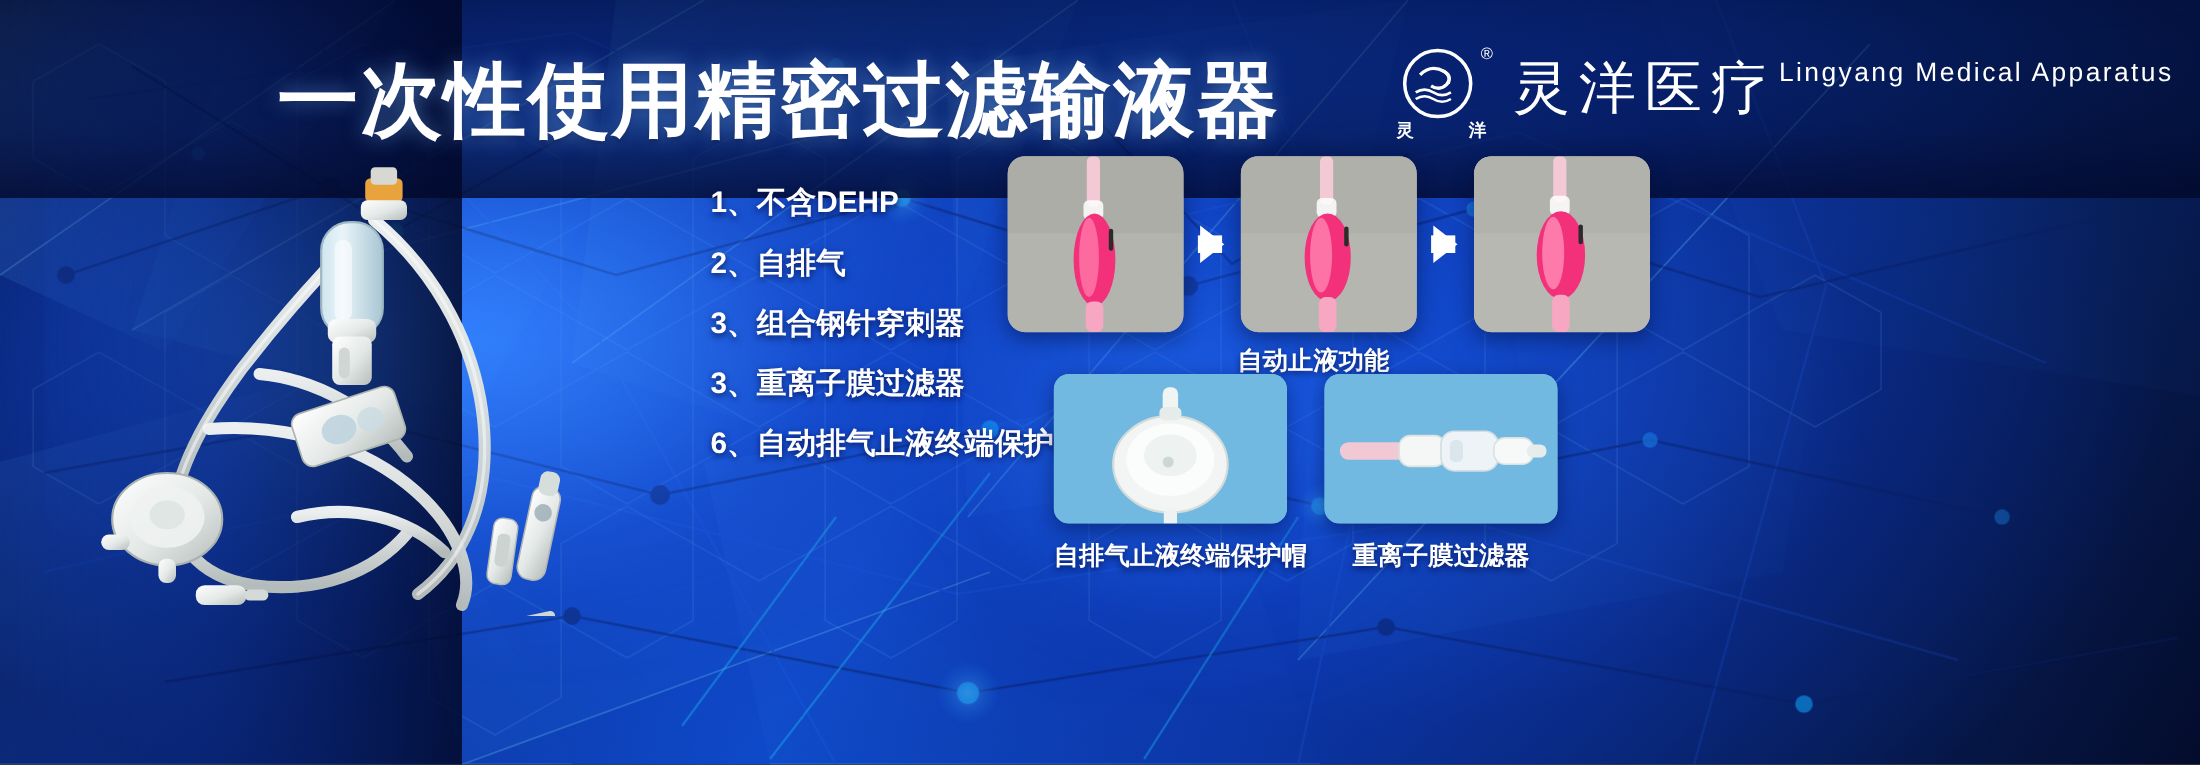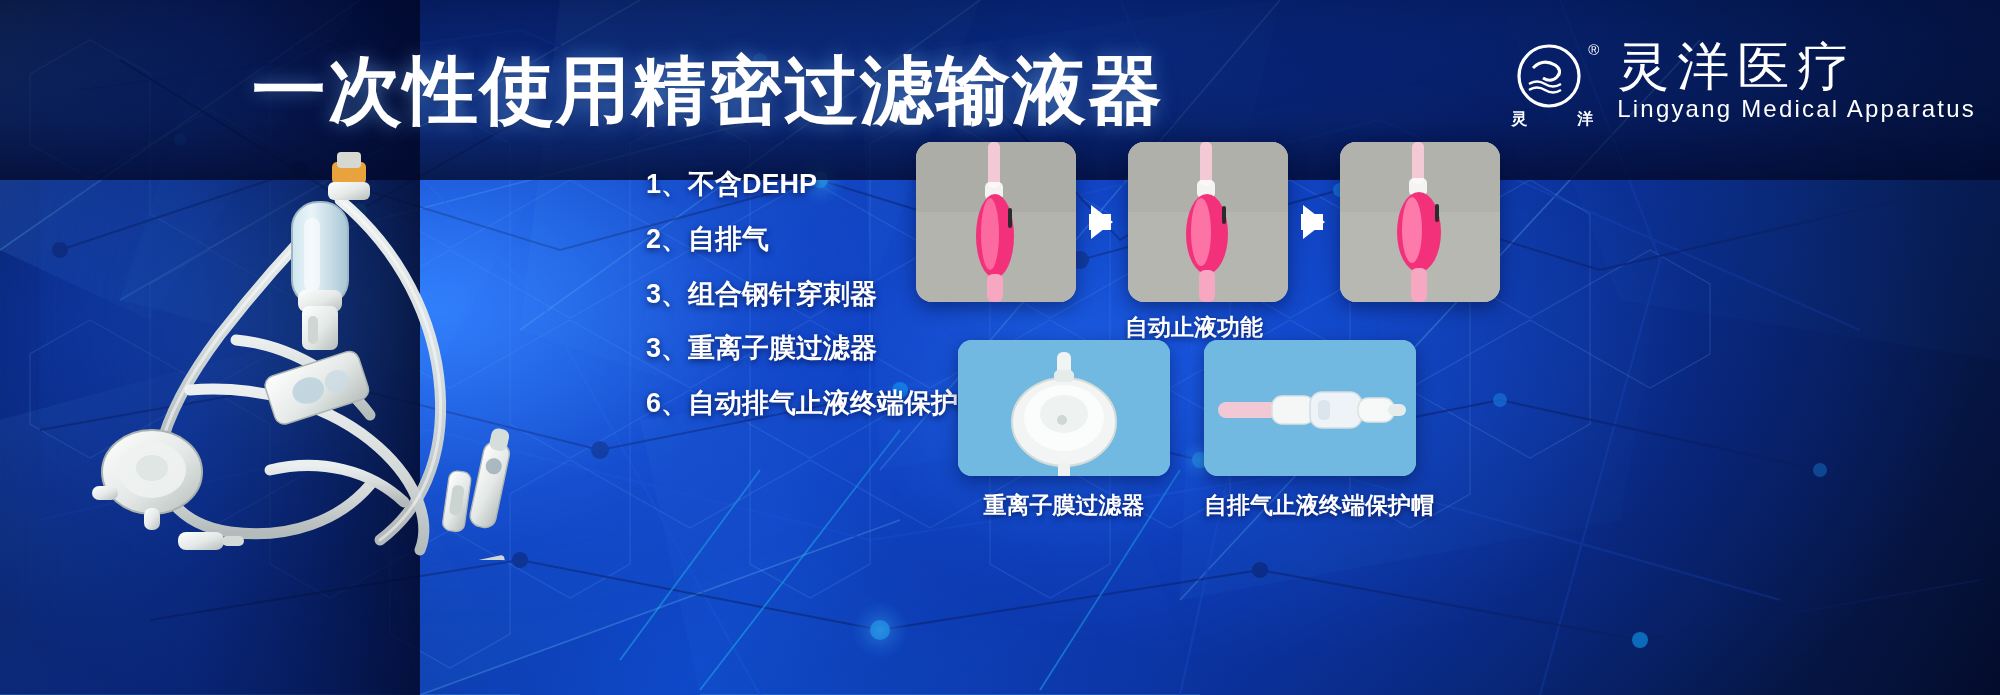--- a/index.html
+++ b/index.html
@@ -56,21 +56,21 @@
   }
   .logo-mark { position:relative; width:86px; height:86px; flex:0 0 auto; }
   .logo-mark .reg {
     position:absolute; right:-4px; top:4px; color:#fff; font-size:15px; line-height:1;
   }
   .logo-cn-small {
     position:absolute; left:0; bottom:-6px; width:100%;
     display:flex; justify-content:space-between; color:#fff;
     font-size:16px; font-weight:bold; padding:0 2px;
   }
-  .logo-words { display:flex; flex-direction:column; gap:2px; }
+  .logo-words { display:flex; flex-direction:row; gap:2px; }
   .logo-cn {
     color:#ffffff; font-size:52px; font-weight:500; letter-spacing:8px; line-height:1.05;
     font-family:"Liberation Serif","DejaVu Serif",serif;
   }
   .logo-en {
     color:#ffffff; font-size:24px; letter-spacing:2.2px; line-height:1.1;
   }
 
   
   .features {
@@ -474,17 +474,17 @@
           <rect x="92" y="0" width="52" height="36" rx="12" fill="#eef3f8" stroke="#d3dde2" stroke-width="1.5"></rect>
           <rect x="100" y="8" width="12" height="20" rx="5" fill="#dbe6ec"></rect>
           <rect x="140" y="6" width="36" height="24" rx="10" fill="#f6f9f8" stroke="#dbe3e1" stroke-width="1.5"></rect>
           <rect x="170" y="12" width="18" height="12" rx="6" fill="#e5ecea"></rect>
         </g>
       </svg>
     </div>
   </div>
 
   <div class="panel-caption-row">
+    <div class="panel-caption">自排气止液终端保护帽</div>
     <div class="panel-caption">重离子膜过滤器</div>
-    <div class="panel-caption">自排气止液终端保护帽</div>
   </div>
 
 </div>
 
 </body></html>

